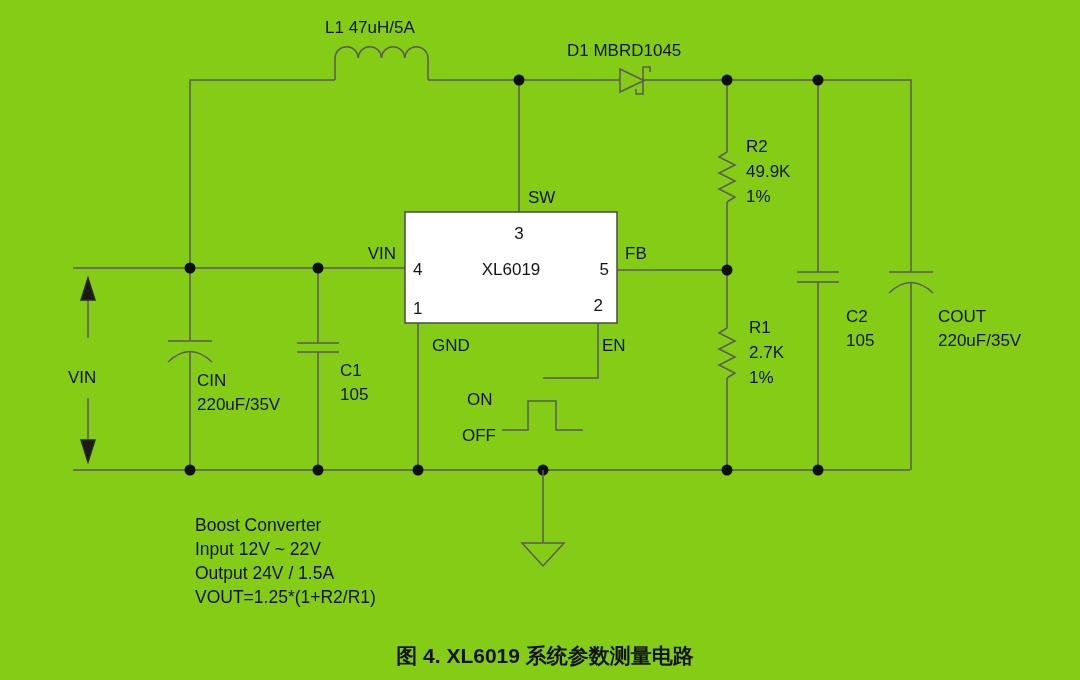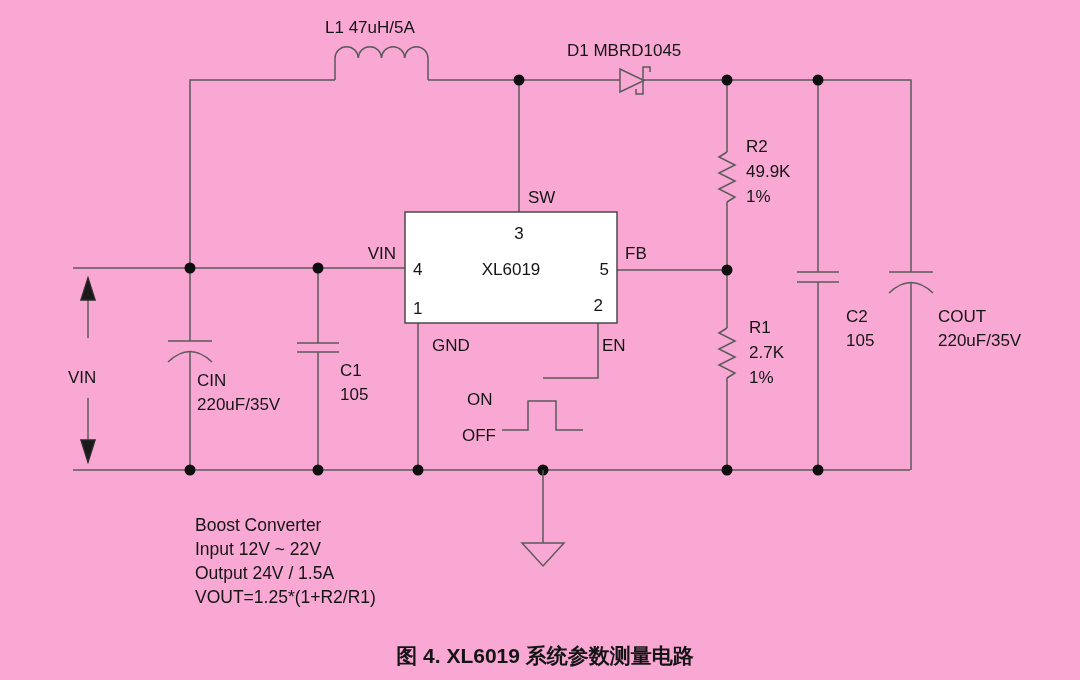--- a/index.html
+++ b/index.html
@@ -5,21 +5,21 @@
   html, body {
     margin: 0;
     padding: 0;
     background: #ffffff;
     font-family: "Liberation Sans", sans-serif;
   }
   .canvas {
     position: relative;
     width: 1080px;
     height: 680px;
-    background: #f9a8d4;
+    background: #84cc16;
     overflow: hidden;
   }
   svg text {
     fill: #141414;
     font-family: "Liberation Sans", sans-serif;
     font-size: 17px;
   }
   svg text.caption {
     font-size: 21px;
     font-weight: bold;

